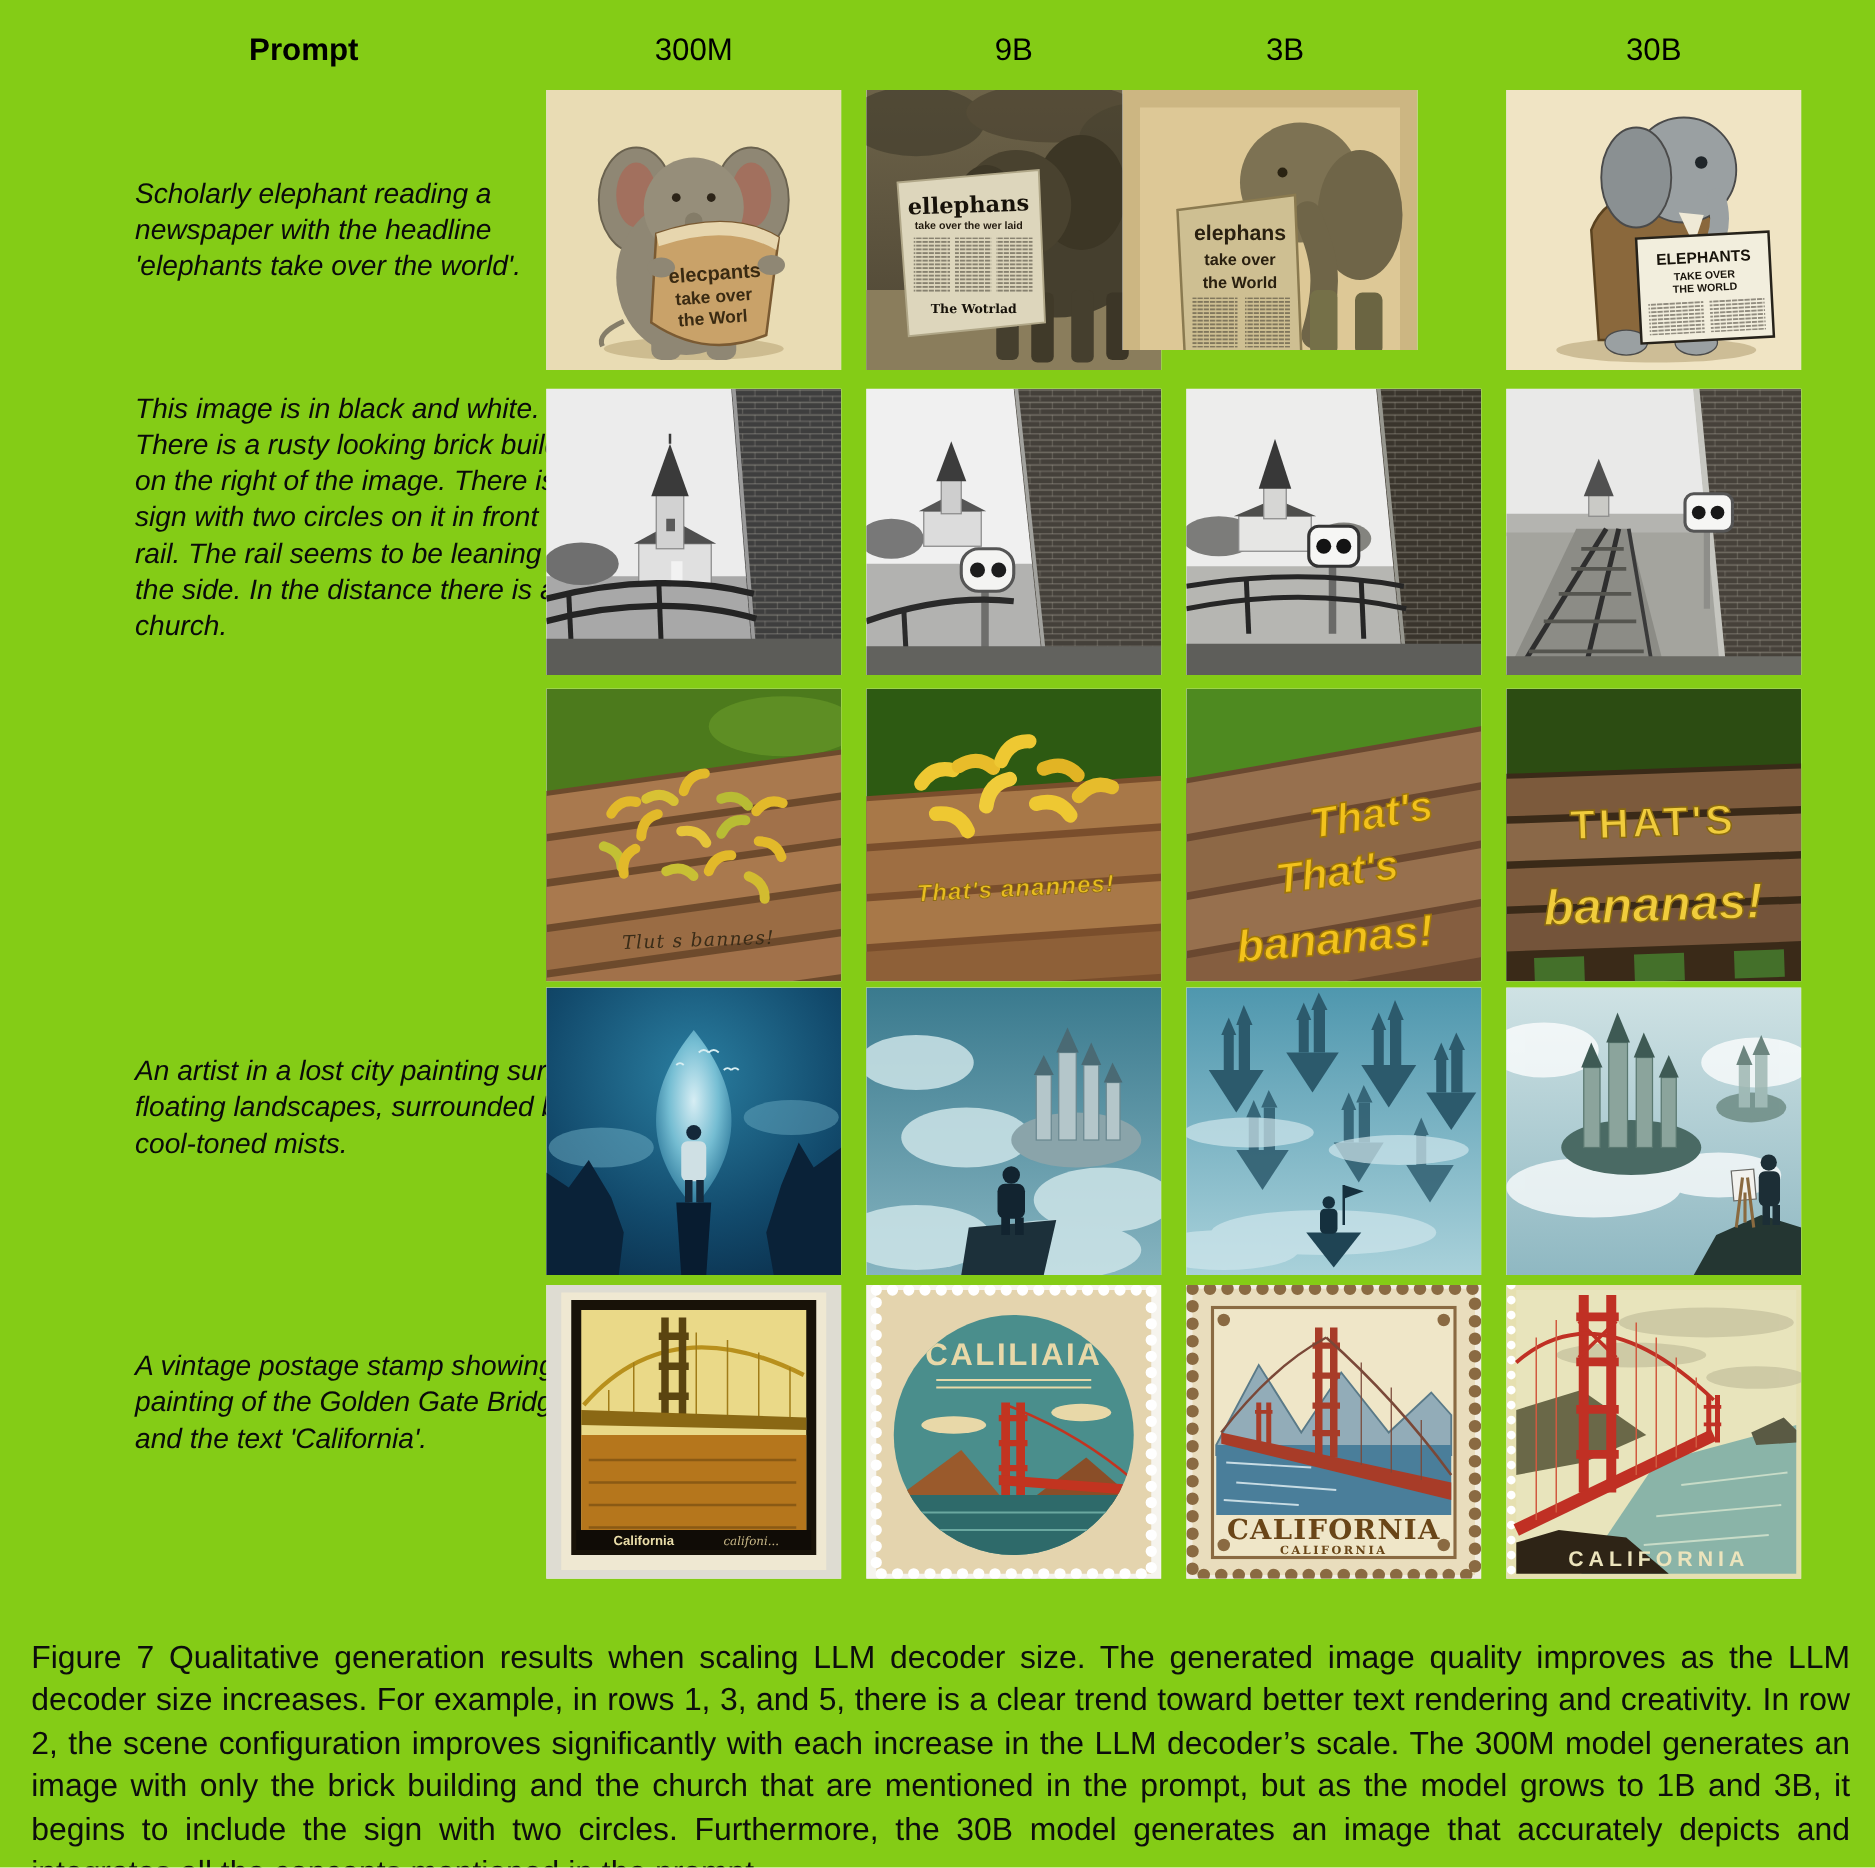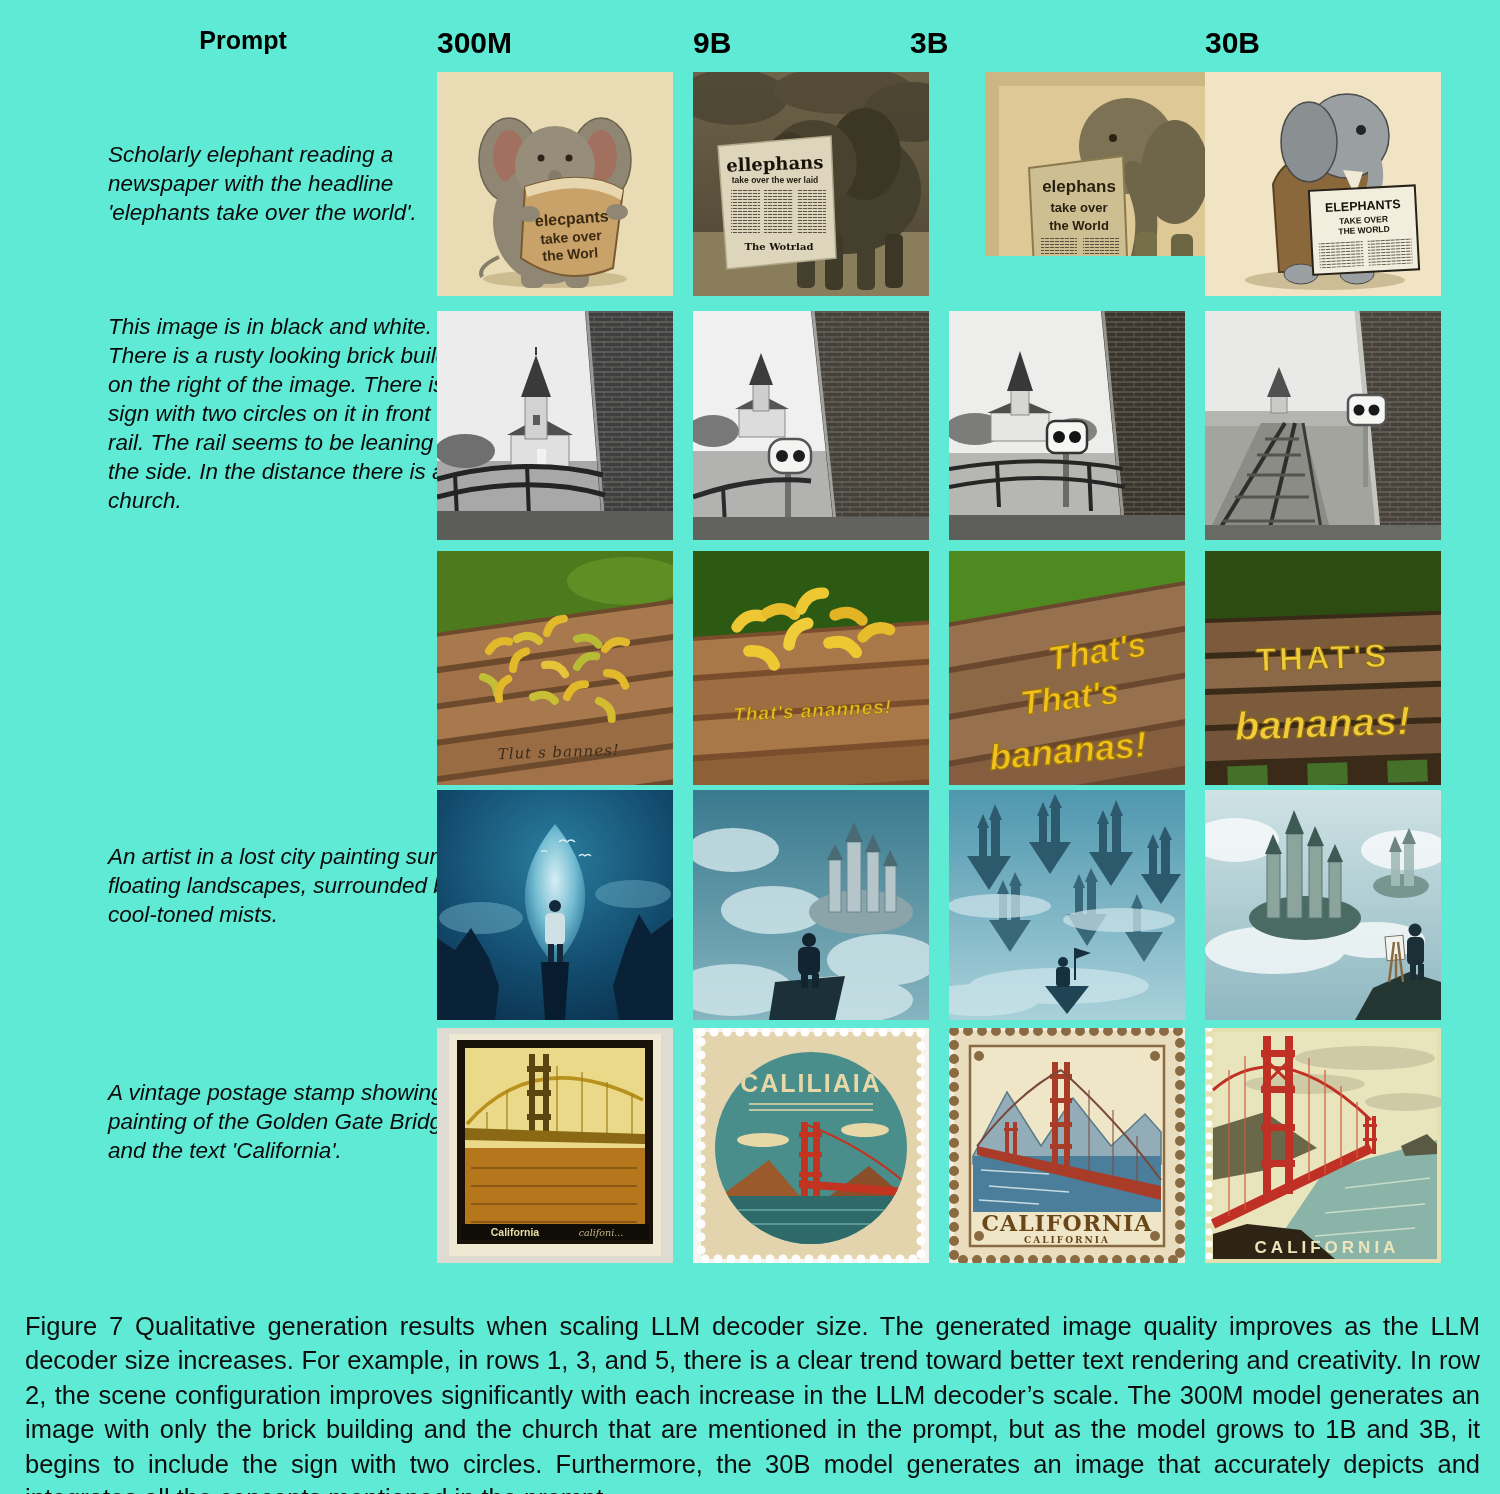--- a/index.html
+++ b/index.html
@@ -1,18 +1,18 @@
 <!DOCTYPE html>
 <html><head>
 <meta charset="utf-8">
 <style>
   html,body{margin:0;padding:0;background:#fff;}
-  #page{position:relative;width:1500px;height:1494px;background:#5eead4;overflow:hidden;
+  #page{position:relative;width:1500px;height:1494px;background:#84cc16;overflow:hidden;
         font-family:"Liberation Sans",sans-serif;color:#000;}
-  .colhead{position:absolute;top:26px;width:236px;font-size:30px;font-weight:bold;}
+  .colhead{position:absolute;top:26px;width:236px;text-align:center;font-size:25px;font-weight:normal;}
   .prompthead{position:absolute;top:26px;left:63px;width:360px;text-align:center;font-size:25px;font-weight:bold;}
   .prompt{position:absolute;left:63px;width:385px;font-size:22.5px;font-style:italic;line-height:29px;color:#0a0a0a;margin-left:45px;}
   .cell{position:absolute;width:236px;overflow:hidden;background:#eee;}
   .cell svg{display:block;}
   .caption{position:absolute;left:25px;top:1283px;width:1455px;font-size:25.5px;line-height:34.5px;
            text-align:justify;color:#0d0d0d;}
   .caption .cb{font-weight:normal;}
   text{font-family:"Liberation Sans",sans-serif;}
   .serif{font-family:"DejaVu Serif",serif;}
 </style>
@@ -133,21 +133,21 @@
         <text x="82" y="98" font-size="18" font-weight="bold" class="serif" fill="#17120a" text-anchor="middle" transform="rotate(-2 82 98)">ellephans</text>
         <text x="82" y="111" font-size="8.5" font-weight="bold" fill="#241c10" text-anchor="middle">take over the wer laid</text>
         <rect x="38" y="118" width="29" height="44" fill="url(#npd)"></rect>
         <rect x="71" y="118" width="29" height="44" fill="url(#npd)"></rect>
         <rect x="104" y="118" width="29" height="44" fill="url(#npd)"></rect>
         <text x="86" y="178" font-size="10" font-weight="bold" class="serif" fill="#17120a" text-anchor="middle">The Wotrlad</text>
       </g>
     </svg>
   </div>
 
-  <div class="cell" style="left:985px;top:72px;height:184px">
+  <div class="cell" style="left:898px;top:72px;height:208px">
     <svg width="236" height="224" aria-label="sepia drawing of elephant reading an open broadsheet">
       <rect width="236" height="224" fill="#d9c48f"></rect>
       <rect width="236" height="224" fill="#a88d5a" opacity="0.25"></rect>
       <rect x="14" y="14" width="208" height="196" fill="#ddc896"></rect>
       <g>
         <circle cx="142" cy="74" r="48" fill="#7d7253"></circle>
         <ellipse cx="190" cy="100" rx="34" ry="52" fill="#6f6548"></ellipse>
         <circle cx="128" cy="66" r="4" fill="#2a2312"></circle>
         <path d="M148,100 C160,130 168,150 154,196" stroke="#6f6548" stroke-width="22" fill="none" stroke-linecap="round"></path>
         <rect x="150" y="160" width="22" height="52" rx="6" fill="#757048"></rect>

